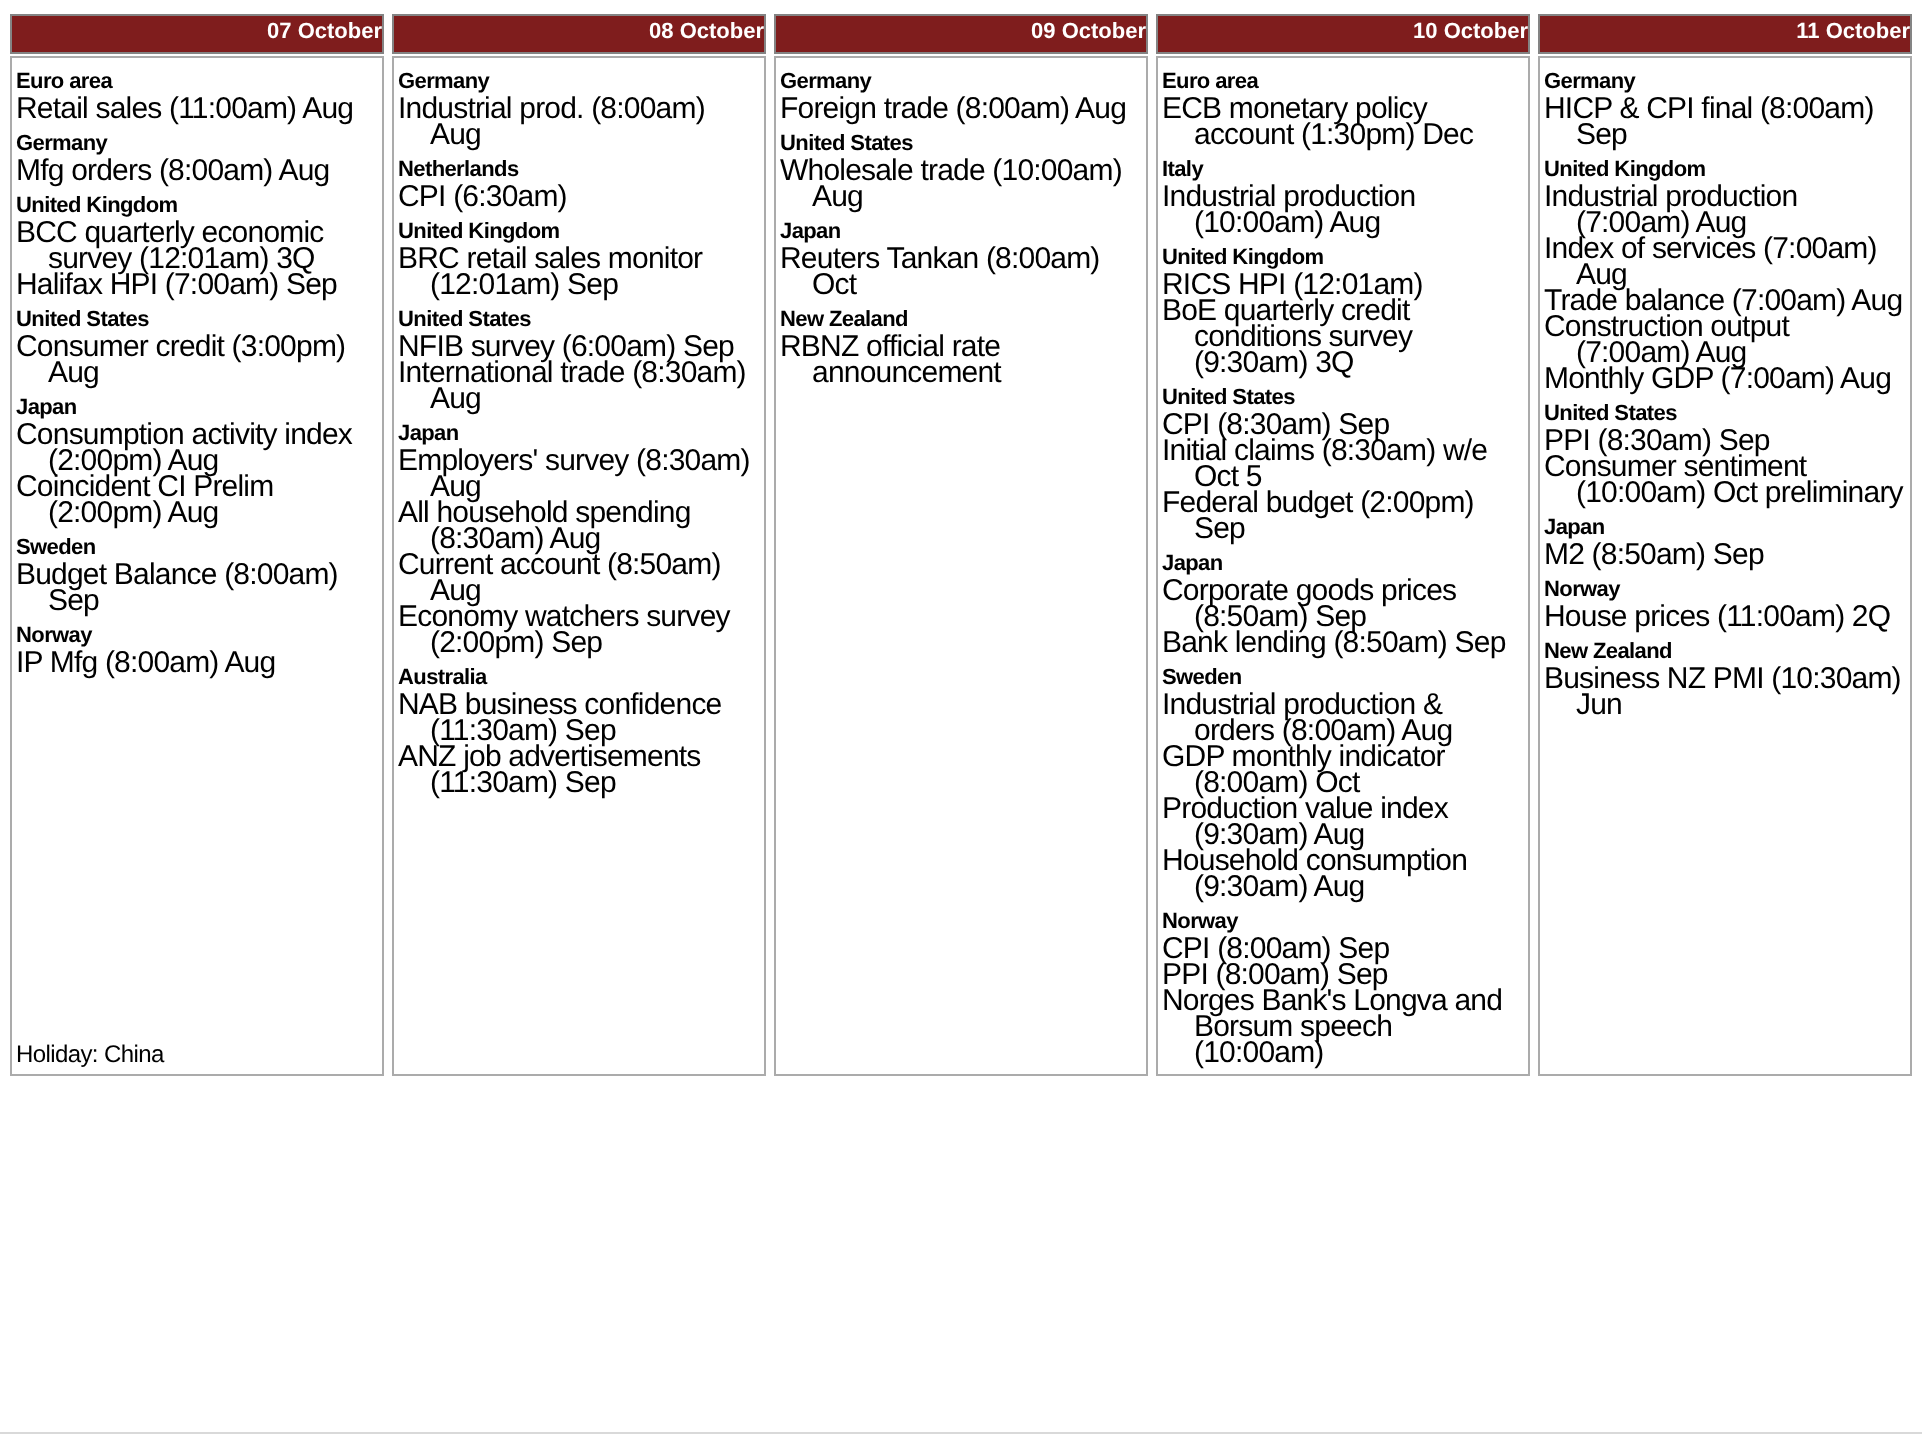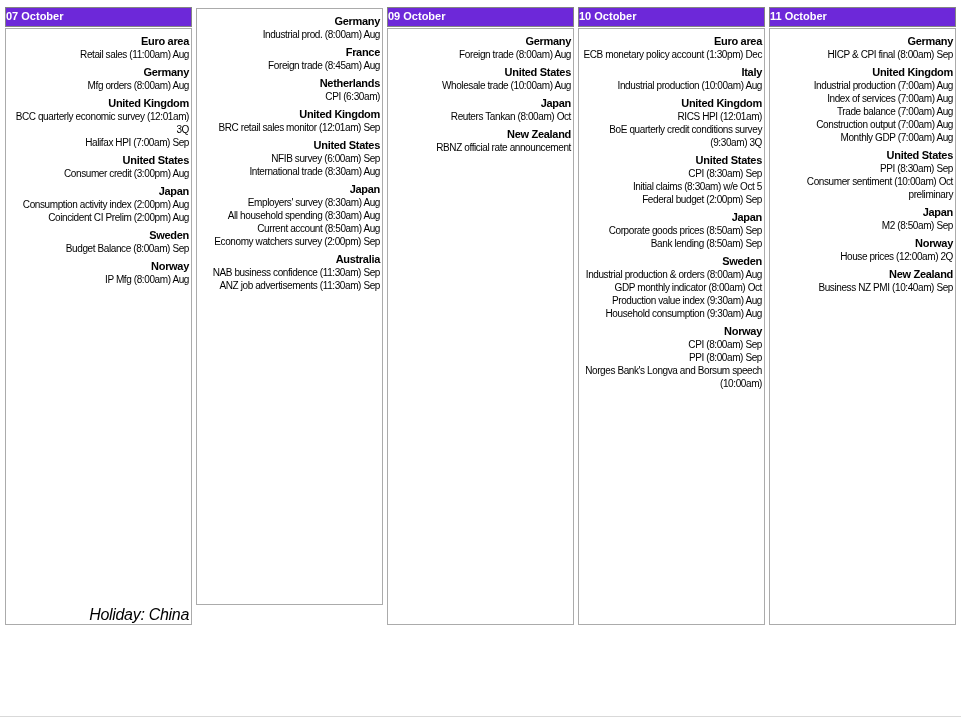--- a/index.html
+++ b/index.html
@@ -24,60 +24,58 @@
     gap: 4px;
   }
   .col {
     width: 187px;
     display: flex;
     flex-direction: column;
     box-sizing: border-box;
   }
   .col-header {
     box-sizing: border-box;
-    background: #6d28d9;
+    background: #7f1d1d;
     border: 1px solid #848484;
     color: #ffffff;
     font-weight: bold;
     font-size: 11px;
     line-height: 15px;
-    text-align: left;
+    text-align: right;
     padding: 1px 0 2px 0;
   }
   .col-body {
     box-sizing: border-box;
     margin-top: 1px;
     border: 1px solid #ABABAB;
-    height: 597px;
+    height: 510px;
     padding: 1px 2px 3px 2px;
     display: flex;
     flex-direction: column;
     overflow: hidden;
-    text-align: right;
   }
   .group { margin-top: 4px; }
   .country {
     font-weight: bold;
     font-size: 11px;
     line-height: 14px;
     letter-spacing: -0.3px;
     color: #000000;
   }
   .event {
-    font-size: 10px;
+    font-size: 15px;
     line-height: 13px;
     letter-spacing: -0.4px;
     color: #000000;
     padding-left: 16px;
     text-indent: -16px;
   }
   .holiday {
     margin-top: auto;
-    font-style: italic;
-    font-size: 16px;
+    font-size: 12px;
     letter-spacing: -0.3px;
     line-height: 13px;
     color: #000000;
   }
   .bottom-rule {
     position: absolute;
     left: 0;
     top: 716px;
     width: 961px;
     height: 1px;
@@ -119,28 +117,25 @@
             <div class="event">Budget Balance (8:00am) Sep</div>
           </div>
           <div class="group">
             <div class="country">Norway</div>
             <div class="event">IP Mfg (8:00am) Aug</div>
           </div>
           <div class="holiday">Holiday: China</div>
         </div>
       </div>
       <div class="col">
+        <div class="col-header">08 October</div>
         <div class="col-body">
           <div class="group">
             <div class="country">Germany</div>
             <div class="event">Industrial prod. (8:00am) Aug</div>
-          </div>
-          <div class="group">
-            <div class="country">France</div>
-            <div class="event">Foreign trade (8:45am) Aug</div>
           </div>
           <div class="group">
             <div class="country">Netherlands</div>
             <div class="event">CPI (6:30am)</div>
           </div>
           <div class="group">
             <div class="country">United Kingdom</div>
             <div class="event">BRC retail sales monitor (12:01am) Sep</div>
           </div>
           <div class="group">
@@ -244,23 +239,23 @@
             <div class="country">United States</div>
             <div class="event">PPI (8:30am) Sep</div>
             <div class="event">Consumer sentiment (10:00am) Oct preliminary</div>
           </div>
           <div class="group">
             <div class="country">Japan</div>
             <div class="event">M2 (8:50am) Sep</div>
           </div>
           <div class="group">
             <div class="country">Norway</div>
-            <div class="event">House prices (12:00am) 2Q</div>
+            <div class="event">House prices (11:00am) 2Q</div>
           </div>
           <div class="group">
             <div class="country">New Zealand</div>
-            <div class="event">Business NZ PMI (10:40am) Sep</div>
+            <div class="event">Business NZ PMI (10:30am) Jun</div>
           </div>
         </div>
       </div>
     </div>
   <div class="bottom-rule"></div>
 </div>
 
 </body></html>

